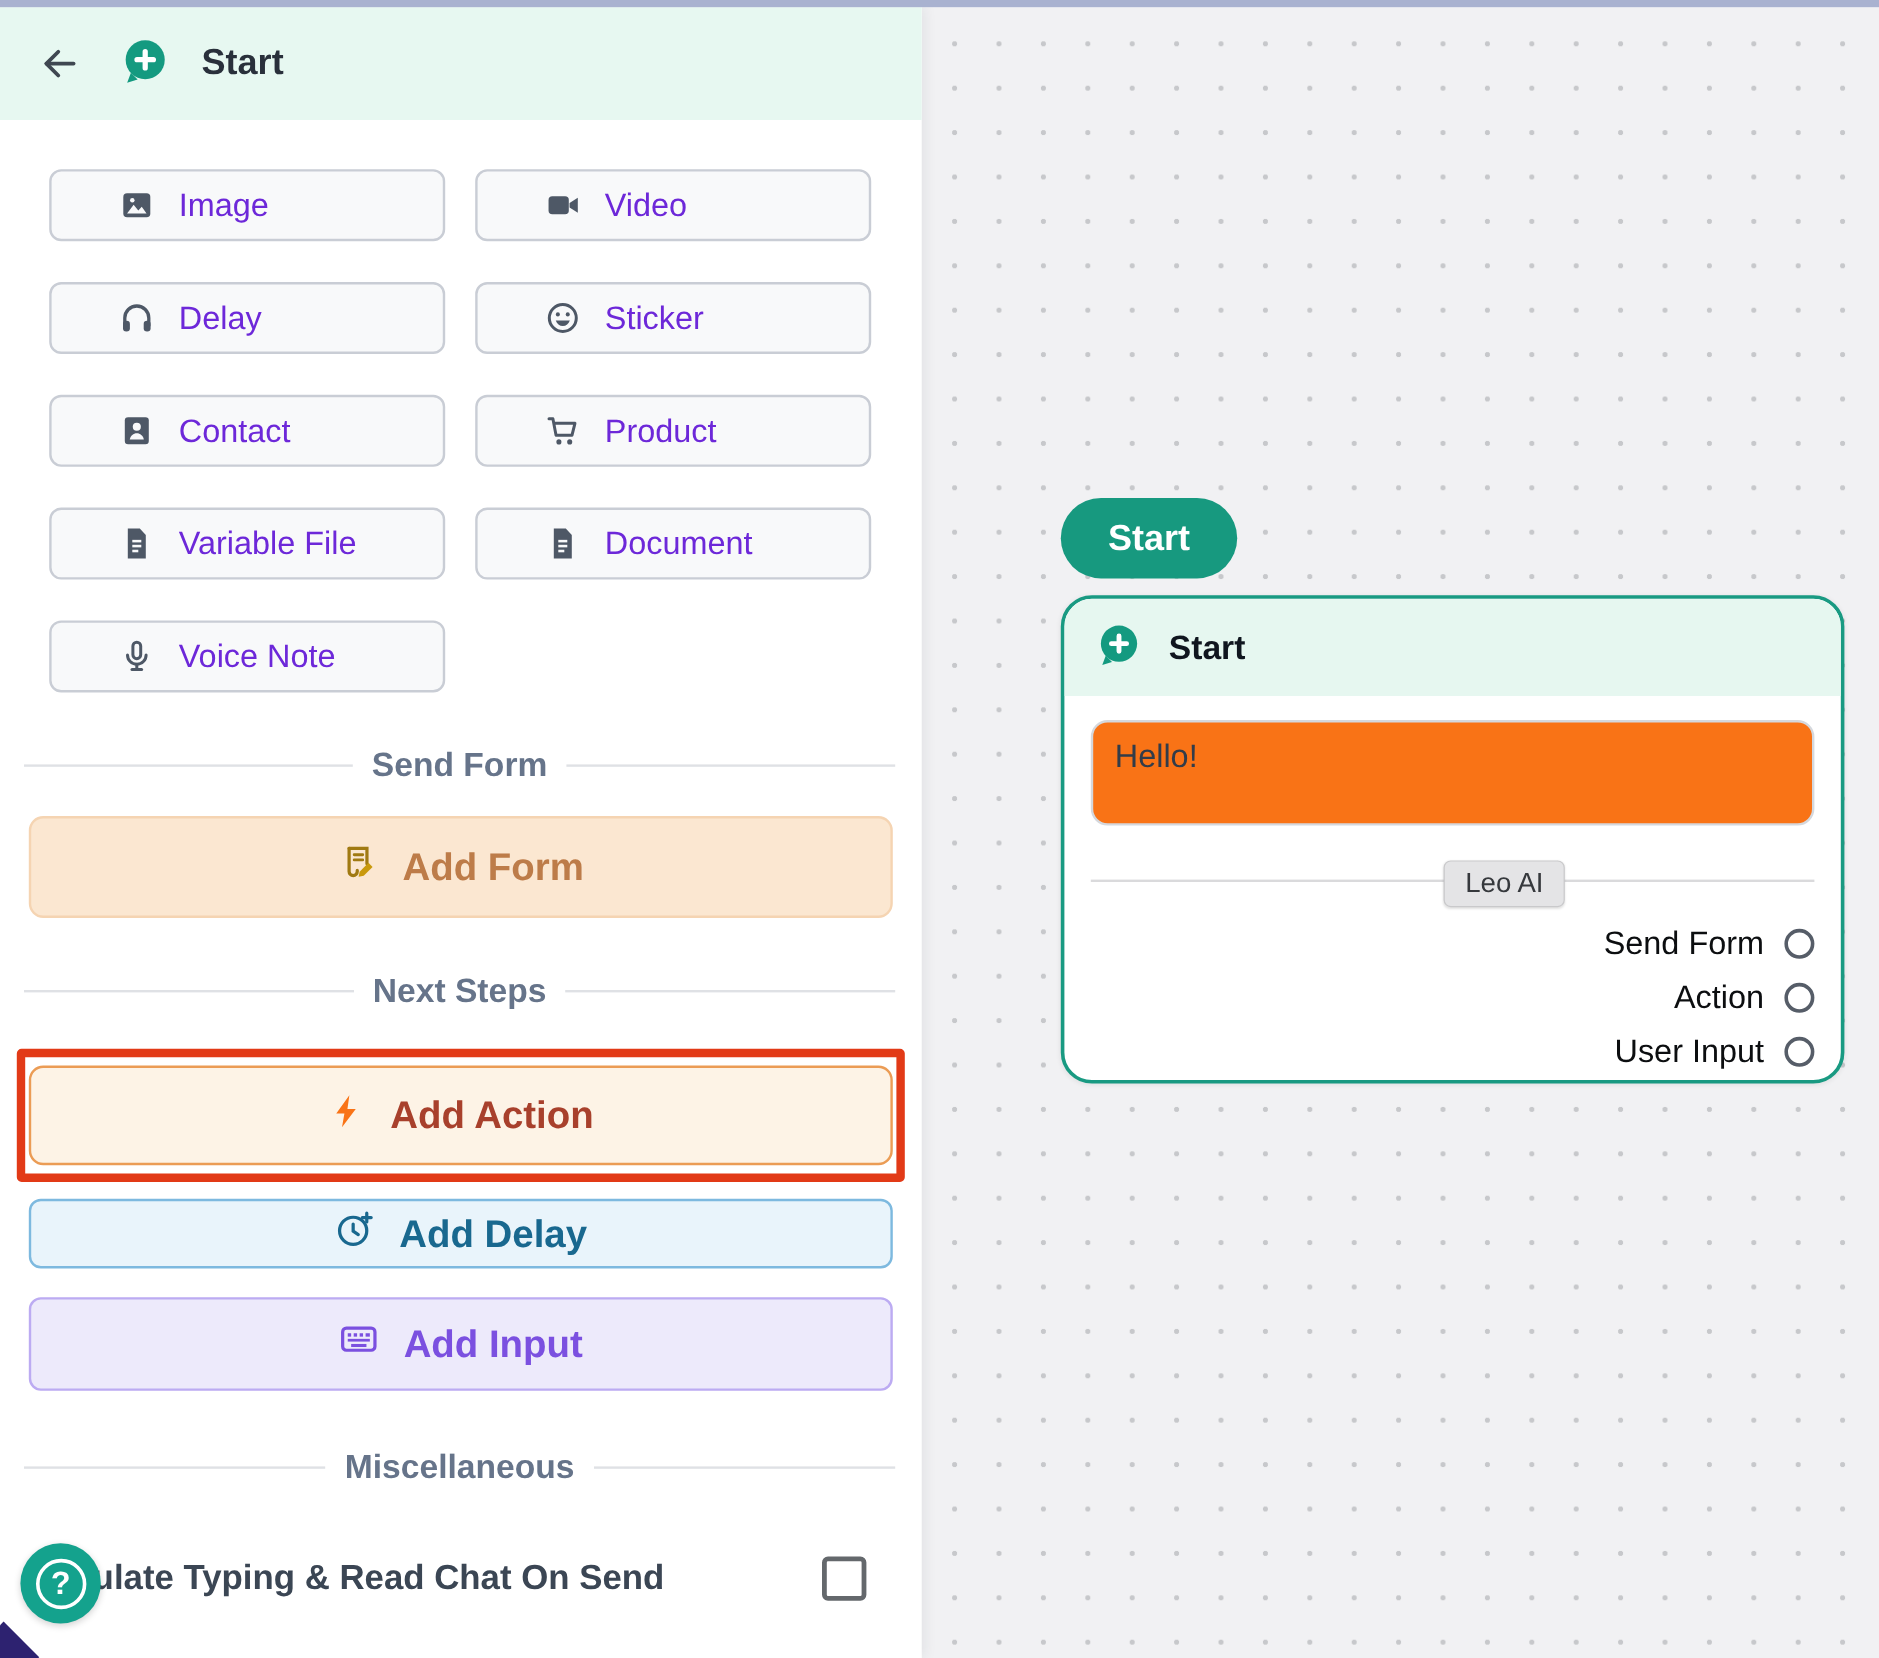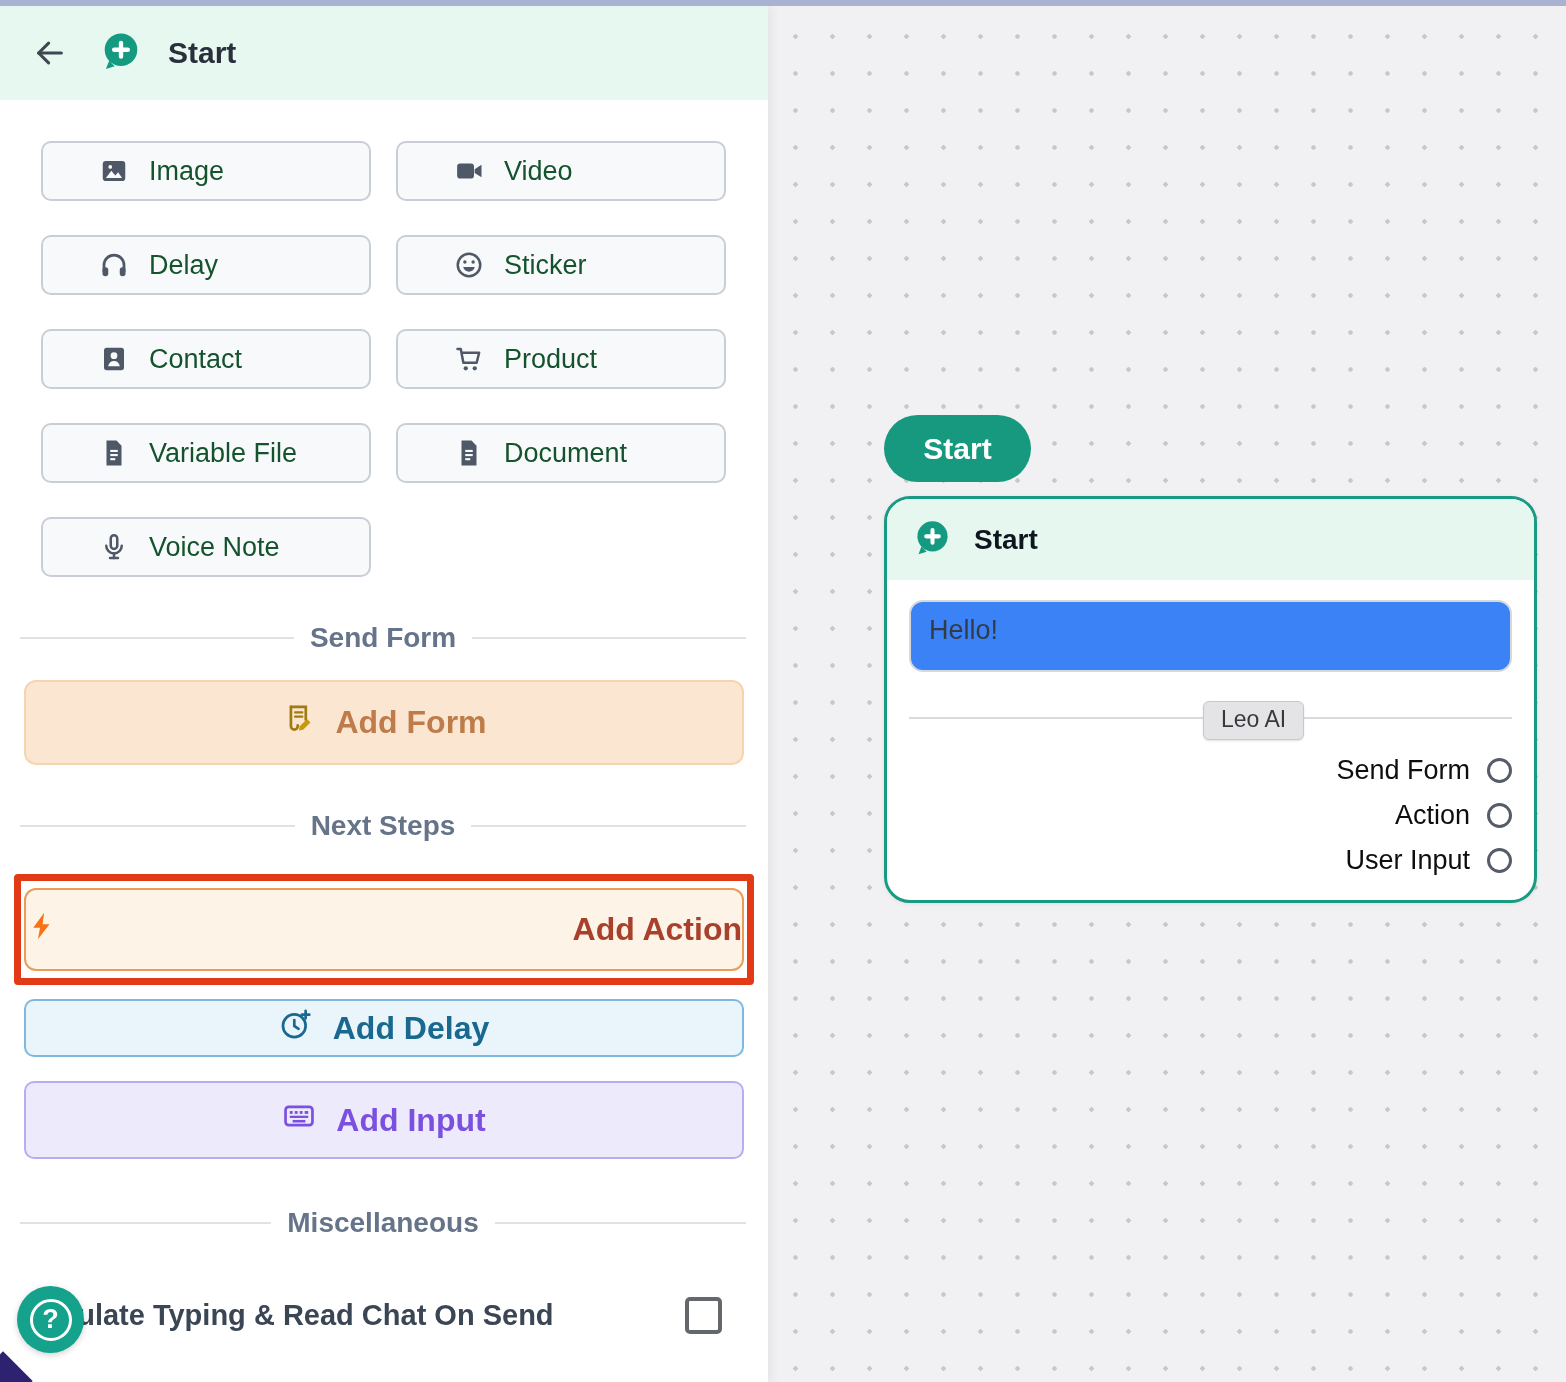--- a/index.html
+++ b/index.html
@@ -12,35 +12,35 @@
   .sidebar { position:absolute; top:6px; left:0; width:768px; height:1376px; background:#fff; z-index:3;
              box-shadow:3px 0 10px rgba(30,40,60,.07); }
   .sidebar-header { height:94px; background:#e7f8f1; display:flex; align-items:center; padding-left:32px; }
   .back-btn { width:36px; height:36px; display:flex; align-items:center; justify-content:center; cursor:pointer; }
   .hdr-chat { margin-left:32px; }
   .hdr-title { margin-left:26px; font-size:30px; font-weight:700; color:#29303b; }
 
   .media-grid { display:grid; grid-template-columns:330px 330px; column-gap:25px; row-gap:34px; padding:41px 0 0 41px; }
   .media-btn { height:60px; background:#f8f9fa; border:2px solid #c9cdd5; border-radius:10px;
                display:flex; align-items:center; padding-left:56px; gap:20px;
-               color:#14532d; font-size:27px; font-weight:500; cursor:pointer; }
+               color:#6d28d9; font-size:27px; font-weight:500; cursor:pointer; }
   .media-btn .mi { display:flex; color:#4e5866; }
   .media-btn.single { grid-column:1; }
 
   .divider { display:flex; align-items:center; gap:16px; color:#66748a; font-weight:700; font-size:28px; }
   .divider .line { flex:1; height:2px; background:#dfe1e5; }
   .div-send { margin:45px 22px 26px 20px; }
   .div-next { margin:45px 22px 32px 20px; }
   .div-misc { margin:48px 22px 0 20px; }
 
   .big-btn { margin:0 24px; width:720px; display:flex; align-items:center; justify-content:center; gap:20px;
              border-radius:12px; font-weight:700; font-size:32px; cursor:pointer; }
   .add-form  { height:85px; background:#fbe7d1; border:2px solid #f5d4b2; color:#bd7c49; }
   .action-highlight { margin:0 14px; border:7px solid #e23a17; border-radius:4px; padding:7px 3px; }
-  .add-action { margin:0; width:100%; height:83px; background:#fdf3e6; border:2px solid #eb9c55; color:#a8402c;justify-content:space-between; }
+  .add-action { margin:0; width:100%; height:83px; background:#fdf3e6; border:2px solid #eb9c55; color:#a8402c; }
   .add-delay { margin-top:14px; height:58px; background:#e9f4fb; border:2px solid #7db9df; border-radius:10px; color:#19688f; }
   .add-input { margin-top:24px; height:78px; background:#edeafb; border:2px solid #bcabf2; border-radius:10px; color:#7b50e0; }
 
   .simulate-row { margin:58px 24px 0 24px; width:720px; display:flex; align-items:center; justify-content:space-between; padding-right:22px; }
   .simulate-label { font-size:29px; font-weight:700; color:#3b4654; }
   .checkbox { width:37px; height:37px; border:4px solid #64686c; border-radius:5px; background:#fff; cursor:pointer; }
 
   .help-fab { position:absolute; left:17px; bottom:29px; width:67px; height:67px; border-radius:50%;
               background:#14a28d; display:flex; align-items:center; justify-content:center; cursor:pointer;
               box-shadow:0 2px 6px rgba(0,0,0,.18); z-index:5; }
@@ -57,22 +57,22 @@
 
   .start-pill { position:absolute; left:116px; top:409px; width:147px; height:67px; background:#17997f;
                 border-radius:34px; color:#fff; font-size:30px; font-weight:700;
                 display:flex; align-items:center; justify-content:center; cursor:pointer; }
 
   .node { position:absolute; left:116px; top:490px; width:653px; height:407px; background:#fff;
           border:3px solid #199a82; border-radius:26px; overflow:hidden; box-shadow:0 1px 4px rgba(0,0,0,.07); }
   .node-header { height:81px; background:#e6f7f0; display:flex; align-items:center; padding-left:26px; gap:22px; }
   .node-title { font-size:28px; font-weight:700; color:#10161f; }
   .node-body { position:relative; padding:0 22px; }
-  .node-input { margin-top:20px; height:72px; border:2px solid #d5d8dd; border-radius:14px;
-                padding:13px 0 0 18px; font-size:27px; color:#323c49; background:#3b82f6; cursor:text; }
+  .node-input { margin-top:20px; height:88px; border:2px solid #d5d8dd; border-radius:14px;
+                padding:13px 0 0 18px; font-size:27px; color:#323c49; background:#f97316; cursor:text; }
   .node-divider { position:relative; margin-top:45px; border-top:2px solid #dadadc; }
   .leo-badge { position:absolute; left:294px; top:-18px; padding:4px 17px 6px; background:#e4e4e6;
                border:1px solid #c9c9cb; border-radius:6px; font-size:23px; color:#36393d;
                box-shadow:0 1px 2px rgba(0,0,0,.12); cursor:pointer; white-space:nowrap; }
   .outputs { margin-top:33px; display:flex; flex-direction:column; gap:9px; }
   .output-row { display:flex; align-items:center; justify-content:flex-end; gap:17px; height:36px;
                 font-size:27px; color:#0c0e10; }
   .port-circle { width:25px; height:25px; border:3px solid #565d68; border-radius:50%; background:#fff; cursor:pointer; }
 </style>
 </head>

